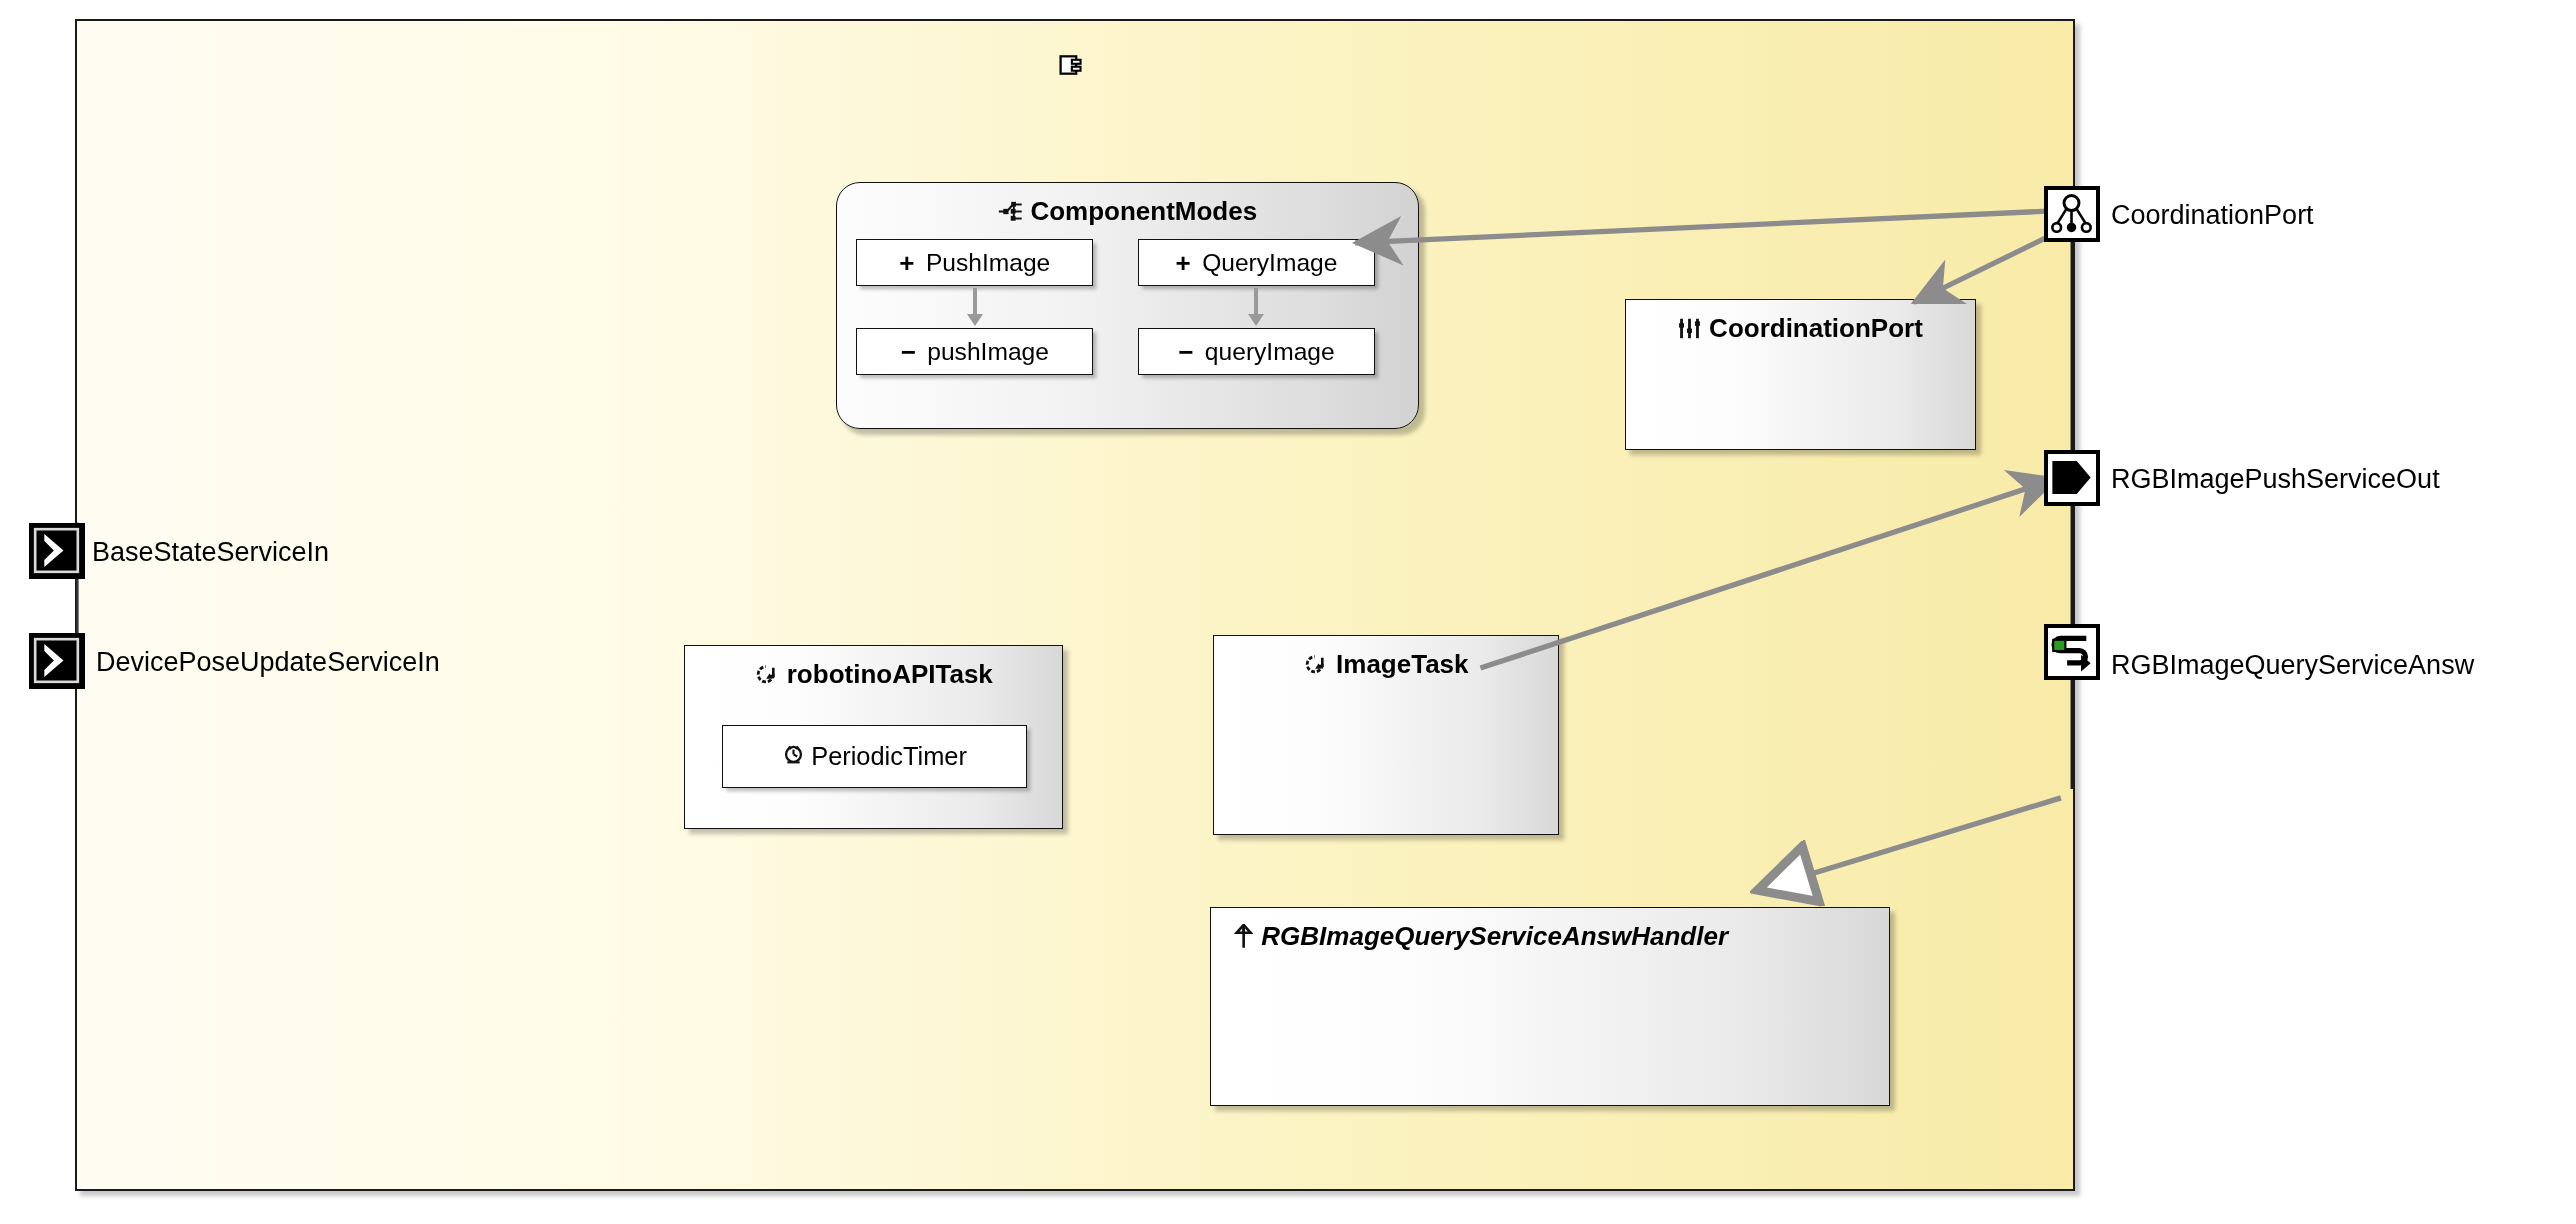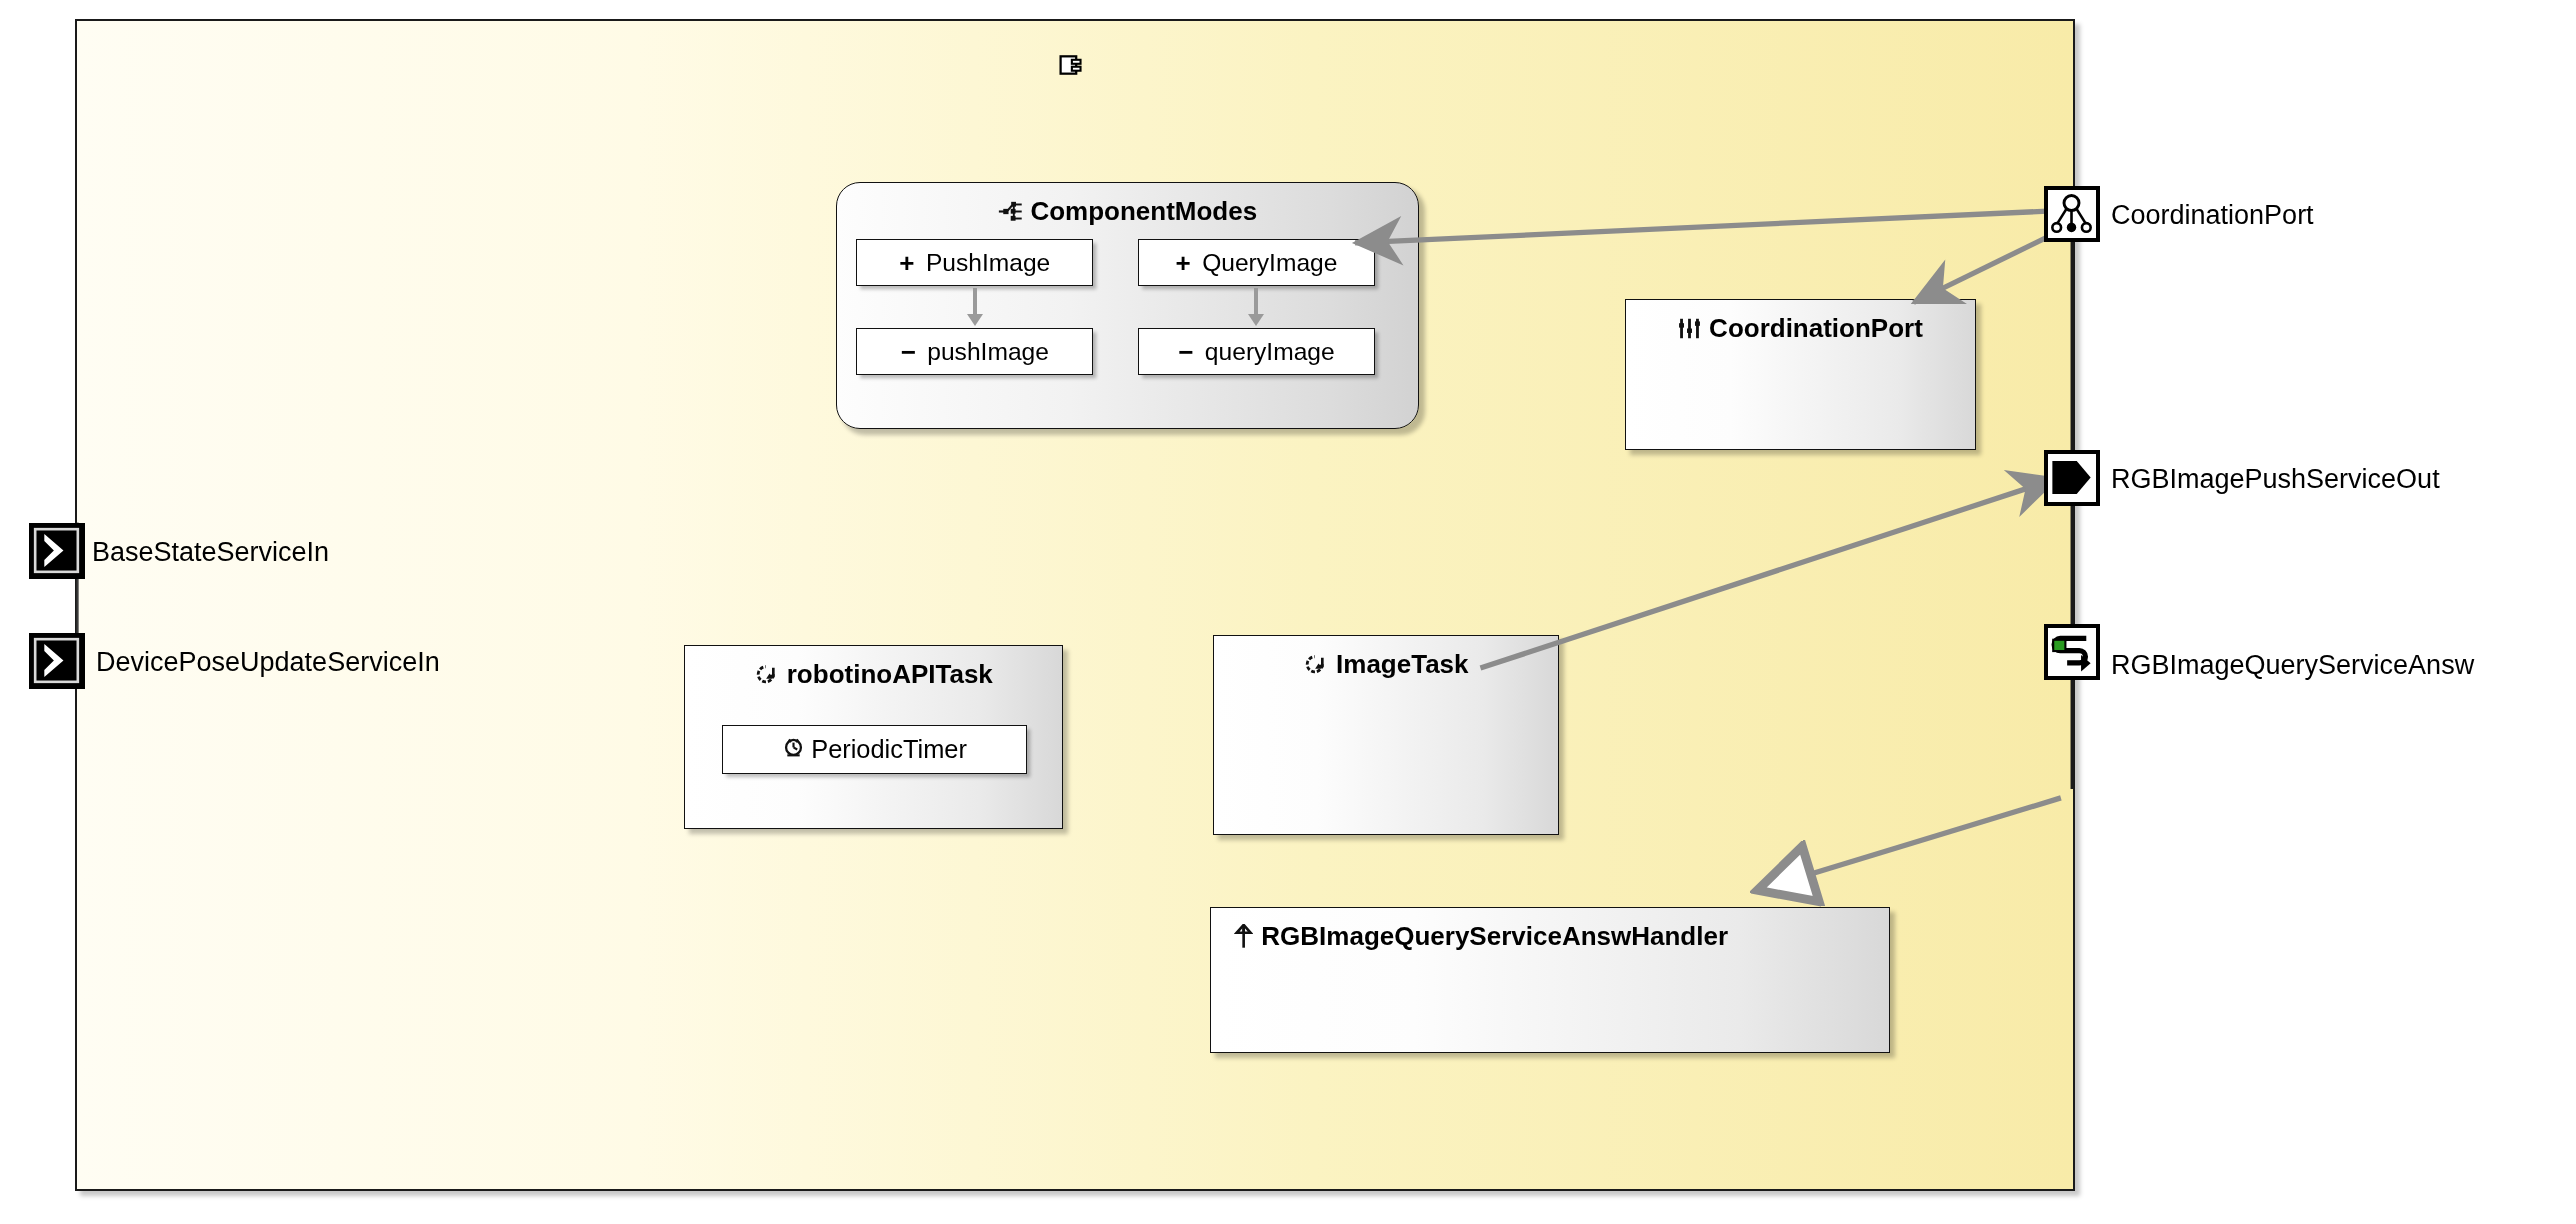--- a/index.html
+++ b/index.html
@@ -141,21 +141,21 @@
     left: 607px;
     top: 624px;
     width: 379px;
     height: 184px;
   }
   #periodic-timer {
     position: absolute;
     left: 37px;
     top: 79px;
     width: 305px;
-    height: 49px;
+    height: 63px;
     box-sizing: border-box;
     border: 1.8px solid #111;
     background: #ffffff;
     box-shadow: 4.4px 4.4px 3.5px rgba(0,0,0,0.25);
     display: flex;
     align-items: center;
     justify-content: center;
     font-size: 25.4px;
     color: #000;
     white-space: nowrap;
@@ -166,21 +166,22 @@
     left: 1136px;
     top: 614px;
     width: 346px;
     height: 200px;
   }
 
   #answ-handler {
     left: 1133px;
     top: 886px;
     width: 680px;
-    height: 146px;
+    height: 199px;
+    font-style: italic;
   }
 
   
   .port {
     position: absolute;
     width: 56px;
     height: 56px;
     box-sizing: border-box;
     border: 4.4px solid #000;
     background: #ffffff;

